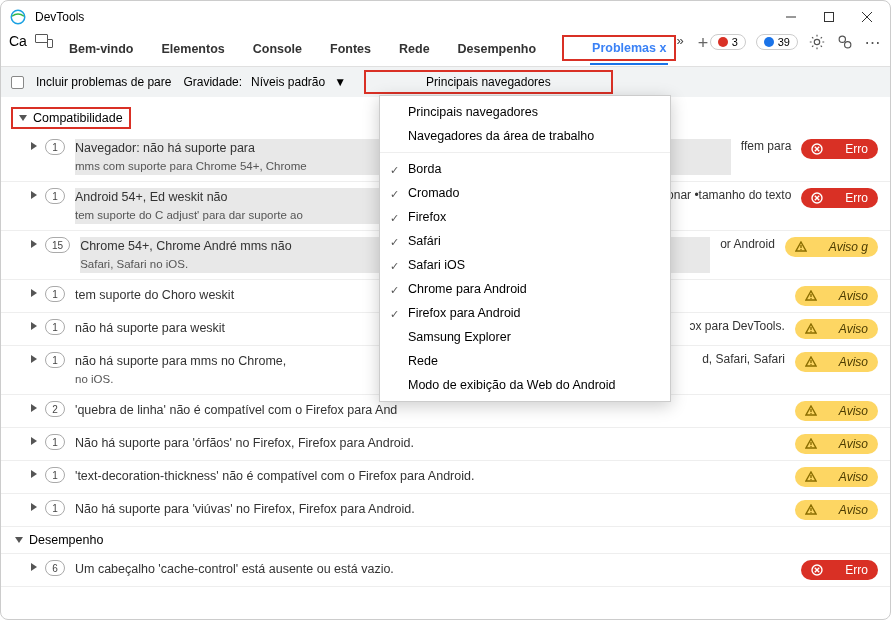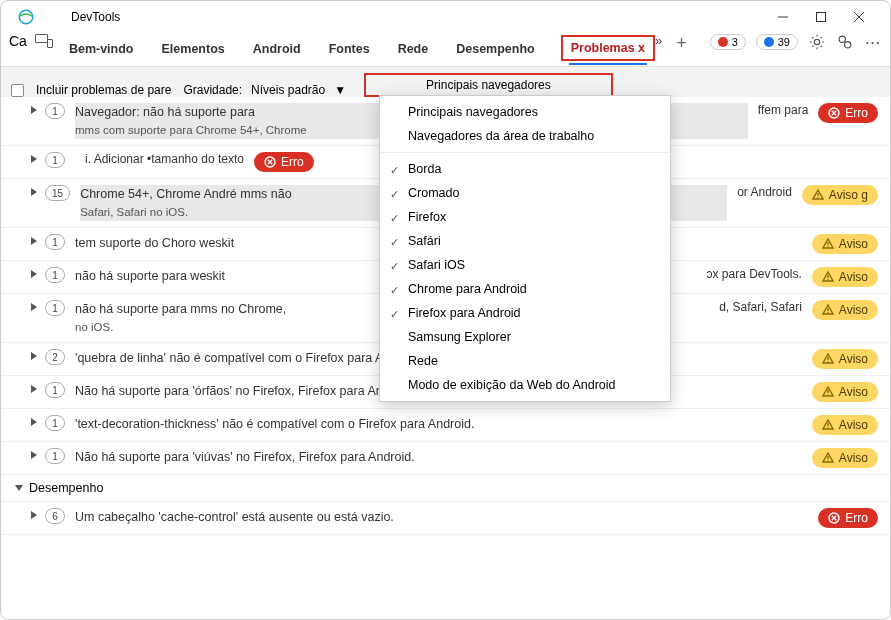--- a/index.html
+++ b/index.html
@@ -1,60 +1,60 @@
 <!DOCTYPE html>
 <html><head>
 <meta charset="utf-8">
 <style>
   * { box-sizing: border-box; font-family: "Segoe UI", Arial, sans-serif; }
   body { margin: 0; width: 891px; height: 620px; background: #fff; border: 1px solid #ccc; border-radius: 8px; overflow: hidden; position: relative; }
   
-  .titlebar { height: 32px; display: flex; align-items: center; padding: 0 16px; gap: 28px; }
+  .titlebar { height: 32px; display: flex; align-items: center; padding: 0 8px; }
   .titlebar .app-icon { width: 18px; height: 18px; margin-right: 8px; }
   .titlebar .title { font-size: 12px; flex: 1; }
   .win-btns { display: flex; gap: 24px; margin-right: 8px; }
   .win-btn { width: 14px; height: 14px; display: flex; align-items: center; justify-content: center; }
   .win-btn svg { width: 12px; height: 12px; }
 
   .tabbar { height: 34px; display: flex; align-items: flex-start; padding: 0 8px; border-bottom: 1px solid #e0e0e0; font-size: 12.5px; }
   .tabbar .left { display: flex; align-items: center; gap: 8px; }
   .tabbar .tabs { display: flex; align-items: center; margin-left: 14px; gap: 24px; }
   .tabbar .tab { padding: 9px 2px 8px 2px; cursor: default; color: #333; white-space: nowrap; font-weight: bold; }
-  .tabbar .tab.active { color: #b91c1c; border-bottom: 2px solid #1a73e8; }
+  .tabbar .tab.active { color: #3b82f6; border-bottom: 2px solid #1a73e8; margin-left: 20px; }
   .tabbar .right { margin-left: auto; display: flex; align-items: center; gap: 10px; }
   .pill { display: inline-flex; align-items: center; gap: 4px; border: 1px solid #ccc; border-radius: 10px; padding: 1px 7px; font-size: 11px; }
   .dot { width: 10px; height: 10px; border-radius: 50%; }
   .dot.red { background: #d93025; }
   .dot.blue { background: #1a73e8; }
   .icon-btn { width: 18px; height: 18px; display: flex; align-items: center; justify-content: center; }
 
   .hl-tab { border: 2px solid #d93025; padding: 4px 6px; margin-top: -2px; }
   
-  .filterbar { height: 30px; background: #f1f3f4; display: flex; align-items: flex-end; padding: 0 10px; font-size: 12px; gap: 12px; }
+  .filterbar { height: 30px; background: #f1f3f4; display: flex; align-items: center; padding: 0 10px; font-size: 12px; gap: 12px; }
   .checkbox { width: 13px; height: 13px; border: 1px solid #888; border-radius: 2px; background: #fff; }
   .severity-dd { display: flex; align-items: center; gap: 9px; }
   .browser-filter { border: 2px solid #d93025; padding: 3px 60px 3px 60px; margin-left: 6px; display: flex; align-items: center; gap: 6px; }
   
   .content { position: relative; height: calc(100% - 32px - 34px - 30px); overflow-y: auto; overflow-x: hidden; font-size: 12.5px; }
   
   .section-header { display: flex; align-items: center; padding: 6px 12px; border-bottom: 1px solid #eee; }
   .section-header.hl { border: 2px solid #d93025; display: inline-flex; margin: 10px 0 4px 10px; padding: 2px 6px; }
   .tri { display: inline-block; width: 0; height: 0; margin-right: 6px; }
   .tri.down { border-left: 4px solid transparent; border-right: 4px solid transparent; border-top: 6px solid #555; }
   .tri.right { border-top: 4px solid transparent; border-bottom: 4px solid transparent; border-left: 6px solid #555; }
   
   .issue-row { display: flex; align-items: flex-start; padding: 6px 12px 6px 30px; border-bottom: 1px solid #eee; min-height: 28px; }
   .issue-row .toggle { margin-right: 8px; margin-top: 3px; }
   .count-badge { display: inline-flex; align-items: center; justify-content: center; min-width: 20px; height: 16px; padding: 0 6px; border: 1px solid #aaa; border-radius: 9px; font-size: 10px; color: #444; margin-right: 10px; background: #fff; }
   .issue-text { flex: 1; line-height: 18px; color: #333; }
   .issue-text .line2 { font-size: 11.5px; color: #555; }
   .issue-side { color: #333; font-size: 12px; padding: 0 10px; max-width: 200px; text-align: left; }
-  .badge { display: inline-flex; align-items: center; gap: 5px; padding: 3px 10px; border-radius: 12px; font-size: 12px; font-weight: 500; }
+  .badge { display: inline-flex; align-items: center; gap: 22px; padding: 3px 10px; border-radius: 12px; font-size: 12px; font-weight: 500; }
   .badge.err { background: #d93025; color: #fff; }
-  .badge.warn { background: #fdd663; color: #4b3b00; }
+  .badge.warn { background: #fdd663; color: #4b3b00; font-style: italic; }
   .badge svg { width: 12px; height: 12px; }
   .hilite { background: #e8e8e8; }
   
   .dropdown { position: absolute; top: 94px; left: 378px; width: 292px; background: #fff; border: 1px solid #ccc; box-shadow: 0 4px 16px rgba(0,0,0,0.2); font-size: 12.5px; z-index: 10; }
   .dd-group { padding: 4px 0; border-bottom: 1px solid #eee; }
   .dd-group:last-child { border-bottom: none; }
   .dd-item { display: flex; align-items: center; padding: 5px 12px 5px 28px; position: relative; cursor: default; }
   .dd-item .check { position: absolute; left: 10px; top: 7px; font-size: 11px; color: #555; }
   
   .devices-icon { width: 18px; height: 14px; display: inline-block; position: relative; }
@@ -98,21 +98,21 @@
   <div class="left">
     <span style="font-size:14px;">Ca</span>
     <span class="devices-icon">
         <span class="scr big"></span>
         <span class="scr sm"></span>
       </span>
   </div>
   <div class="tabs" id="tabs-container">
       <span class="tab">Bem-vindo</span>
       <span class="tab">Elementos</span>
-      <span class="tab">Android</span>
+      <span class="tab">Console</span>
       <span class="tab">Fontes</span>
       <span class="tab">Rede</span>
       <span class="tab">Desempenho</span>
       <span class="hl-tab"><span class="tab active">Problemas x</span></span>
     </div>
   <span class="dbl-chev">»</span>
   <span class="plus" style="margin-left:14px;">+</span>
   <div class="right">
     <span class="pill">
         <span class="dot red"></span>
@@ -145,20 +145,24 @@
     <span>Gravidade:</span>
     <span>Níveis padrão</span>
     <span>▼</span>
   </span>
   <span class="browser-filter">
     <span>Principais navegadores</span>
   </span>
 </div>
 
 <div class="content">
+  <div class="section-header hl">
+    <span class="tri down"></span>
+    <span>Compatibilidade</span>
+  </div>
   <div id="compat-issues">
       <div class="issue-row">
         <span class="tri right toggle"></span>
         <span class="count-badge">1</span>
         <div class="issue-text">
           <div class="hilite">Navegador: não há suporte para</div>
           <div class="line2 hilite">mms com suporte para Chrome 54+, Chrome</div>
         </div>
         <div class="issue-side">ffem para</div>
         <span class="badge err">
@@ -166,20 +170,24 @@
             <circle cx="6" cy="6" r="5" fill="none" stroke="#fff" stroke-width="1.4"></circle>
             <line x1="3.8" y1="3.8" x2="8.2" y2="8.2" stroke="#fff" stroke-width="1.4"></line>
             <line x1="8.2" y1="3.8" x2="3.8" y2="8.2" stroke="#fff" stroke-width="1.4"></line>
           </svg>
           <span>Erro</span>
         </span>
       </div>
       <div class="issue-row">
         <span class="tri right toggle"></span>
         <span class="count-badge">1</span>
+        <div class="issue-text">
+          <div class="hilite">Android 54+, Ed weskit não</div>
+          <div class="line2 hilite">tem suporte do C adjust' para dar suporte ao</div>
+        </div>
         <div class="issue-side">i. Adicionar •tamanho do texto</div>
         <span class="badge err">
           <svg viewBox="0 0 12 12">
             <circle cx="6" cy="6" r="5" fill="none" stroke="#fff" stroke-width="1.4"></circle>
             <line x1="3.8" y1="3.8" x2="8.2" y2="8.2" stroke="#fff" stroke-width="1.4"></line>
             <line x1="8.2" y1="3.8" x2="3.8" y2="8.2" stroke="#fff" stroke-width="1.4"></line>
           </svg>
           <span>Erro</span>
         </span>
       </div>

